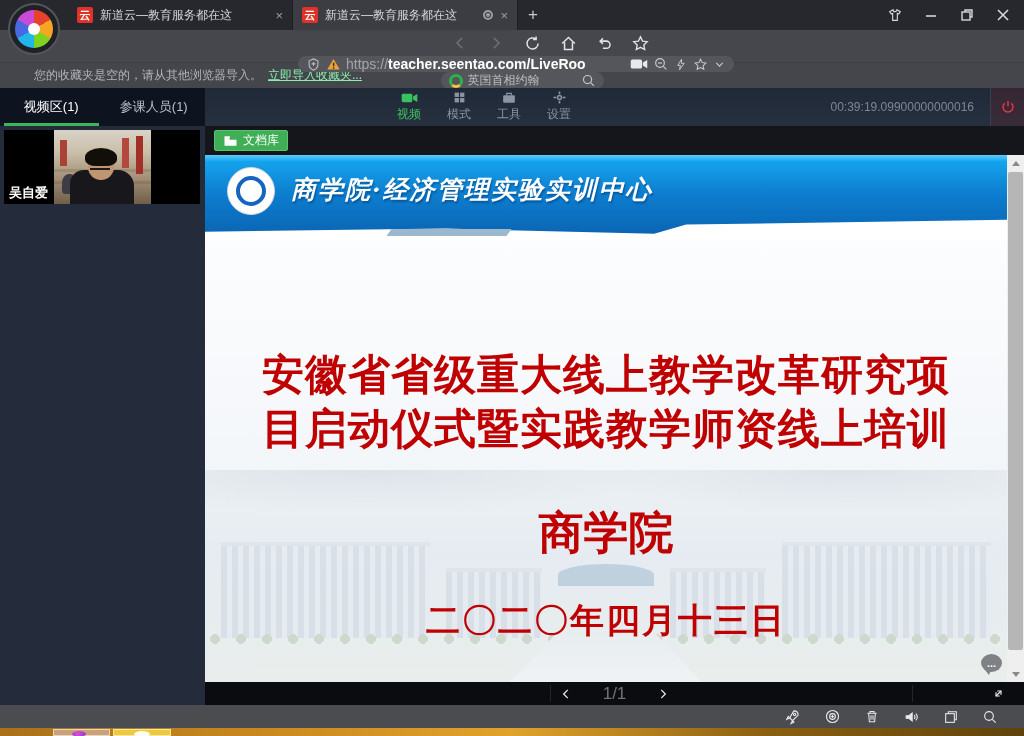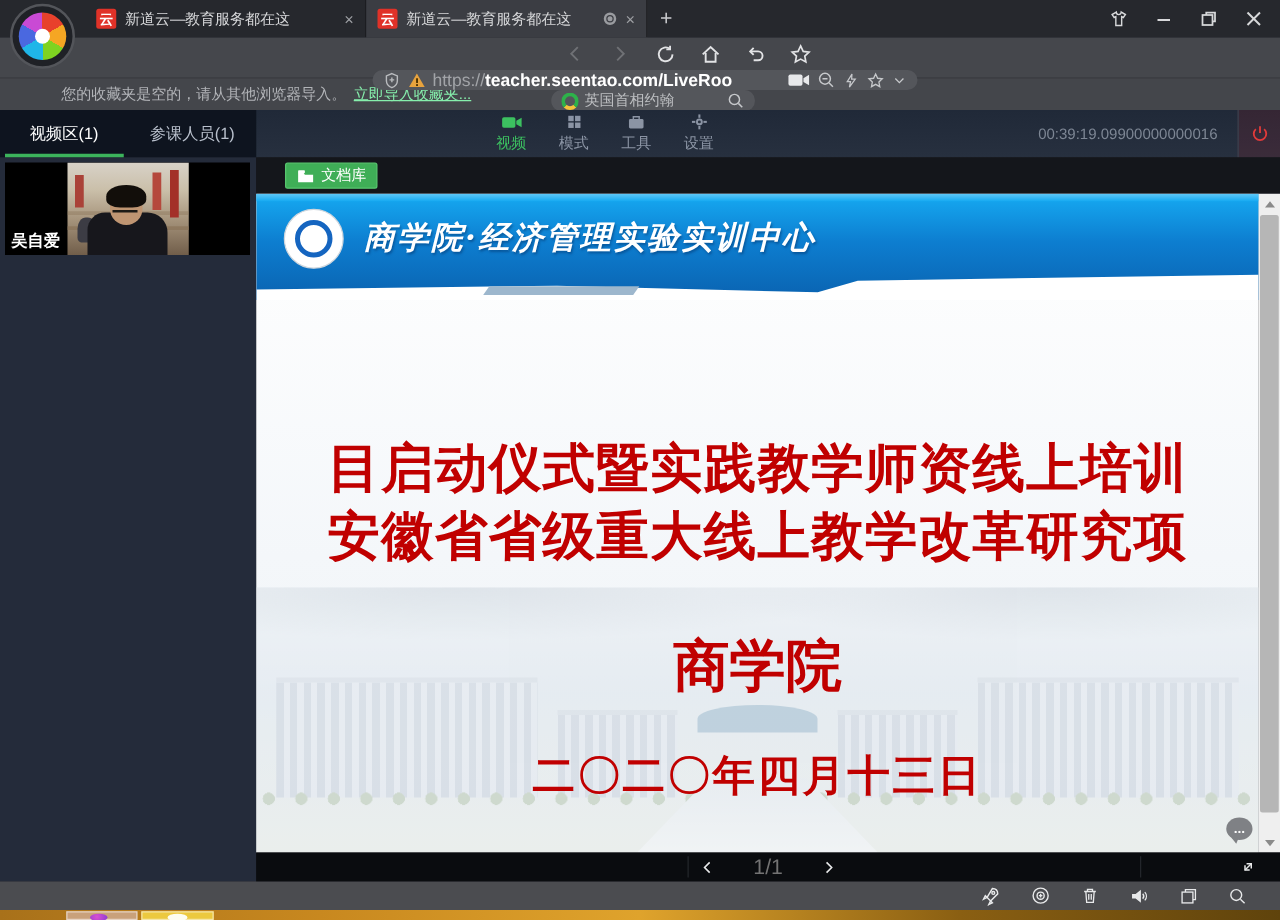--- a/index.html
+++ b/index.html
@@ -37,21 +37,21 @@
   .urltext .scheme { color:#a2a4a8; font-weight:normal; }
   .searchbox { margin-left:20px; width:163px; height:24px; background:#54565b; border-radius:12px;
                display:flex; align-items:center; padding:0 8px; gap:5px; }
   .sologo { width:14px; height:14px; border-radius:50%; border:3px solid #2db24a; border-bottom-color:#f5c33b; flex:none; }
   .searchtext { flex:1; font-size:12px; color:#bdbfc2; overflow:hidden; white-space:nowrap; }
   .toolright { display:flex; align-items:center; gap:14px; margin-left:14px; }
   .gridicon { display:grid; grid-template-columns:8px 8px; grid-template-rows:8px 8px; gap:2px; }
   .gridicon i { display:block; }
 
   
-  .bookmarkbar { height:26px; background:#44464b; display:flex; align-items:center; padding-left:49px; font-size:12px; color:#b2b4b8; gap:6px; border-top:1px solid #3c3e43; }
+  .bookmarkbar { height:26px; background:#44464b; display:flex; align-items:center; padding-left:34px; font-size:12px; color:#b2b4b8; gap:6px; border-top:1px solid #3c3e43; }
   .bookmarkbar a { color:#86efac; }
 
   
   .appheader { position:relative; height:38px; background:linear-gradient(180deg,#202938,#27303f); }
   .appheader::before { content:""; position:absolute; left:0; top:0; width:205px; height:100%; background:#0e141f; }
   .paneltabs { position:absolute; left:0; top:0; width:205px; height:100%; display:flex; }
   .ptab { flex:1; display:flex; align-items:center; justify-content:center; font-size:13px; color:#b9c0cc; position:relative; }
   .ptab.active { color:#fff; }
   .ptab.active::after { content:""; position:absolute; left:4px; right:4px; bottom:0; height:3px; background:#3cb45c; }
   .centernav { position:absolute; left:392px; top:0; height:100%; display:flex; gap:16px; }
@@ -72,21 +72,21 @@
   .bs3 { left:6px; top:10px; height:26px; background:#aa4238; }
   .deskline { position:absolute; left:0; right:0; height:3px; background:#8a7458; opacity:.7; }
   .otherp { position:absolute; left:8px; bottom:10px; width:15px; height:20px; background:#3c3c44; border-radius:45% 45% 20% 20%; }
   .p-body { position:absolute; left:16px; bottom:0; width:64px; height:34px; background:#17171c; border-radius:14px 16px 0 0; }
   .p-face { position:absolute; left:34px; bottom:24px; width:26px; height:26px; background:#bf9572; border-radius:45% 45% 50% 50%; }
   .p-hair { position:absolute; left:31px; bottom:38px; width:32px; height:18px; background:#120e0a; border-radius:50% 50% 35% 35%; }
   .p-glasses { position:absolute; left:36px; bottom:34px; width:20px; height:4px; border-bottom:2px solid #1d1a16; }
   .participant { position:absolute; left:5px; bottom:2px; color:#fff; font-size:13px; font-weight:bold; text-shadow:1px 1px 2px #000; }
 
   .main { flex:1; position:relative; background:#191b20; }
-  .docsbar { height:29px; background:#14161b; display:flex; align-items:center; padding-left:23px; }
+  .docsbar { height:29px; background:#14161b; display:flex; align-items:center; padding-left:9px; }
   .docsbtn { height:21px; background:#3fae57; border:1px solid #57c56e; border-radius:2px; display:flex; align-items:center; gap:5px; padding:0 8px; color:#fff; font-size:12px; }
 
   .slidewrap { position:relative; height:527px; display:flex; }
   .slide { position:relative; width:802px; height:527px; background:linear-gradient(180deg,#ffffff 0%,#f4f7fa 55%,#eef2f5 100%); overflow:hidden; }
 
   .sbanner { position:absolute; left:0; top:0; width:100%; height:85px;
              background:linear-gradient(180deg,#16aaf2 0%,#0d7ed0 45%,#0a62b0 100%); }
   .sbanner::before { content:""; position:absolute; left:0; top:0; width:100%; height:6px; background:linear-gradient(180deg,#5fc8f8,#16aaf2); }
   .slash { position:absolute; left:0; bottom:0; width:100%; height:22px; background:#fff;
            clip-path:polygon(0 62%, 30% 48%, 56% 72%, 60% 30%, 100% 8%, 100% 100%, 0 100%); }
@@ -408,22 +408,22 @@
             <div class="ph-bldg ph-b1"></div>
             <div class="ph-bldg ph-b2"></div>
             <div class="ph-bldg ph-b4"></div>
             <div class="ph-bldg ph-b3"></div>
             <div class="ph-dome"></div>
             <div class="ph-trees"></div>
             <div class="ph-road"></div>
           </div>
 
           <div class="stitle">
+            <div>安徽省省级重大线上教学改革研究项</div>
             <div>目启动仪式暨实践教学师资线上培训</div>
-            <div>安徽省省级重大线上教学改革研究项</div>
           </div>
           <div class="ssub">商学院</div>
           <div class="sdate">二〇二〇年四月十三日</div>
         </div>
 
         <div class="scrollbar">
           <div class="sb-up">
               <span class="tri-up"></span>
             </div>
           <div class="sb-thumb"></div>

